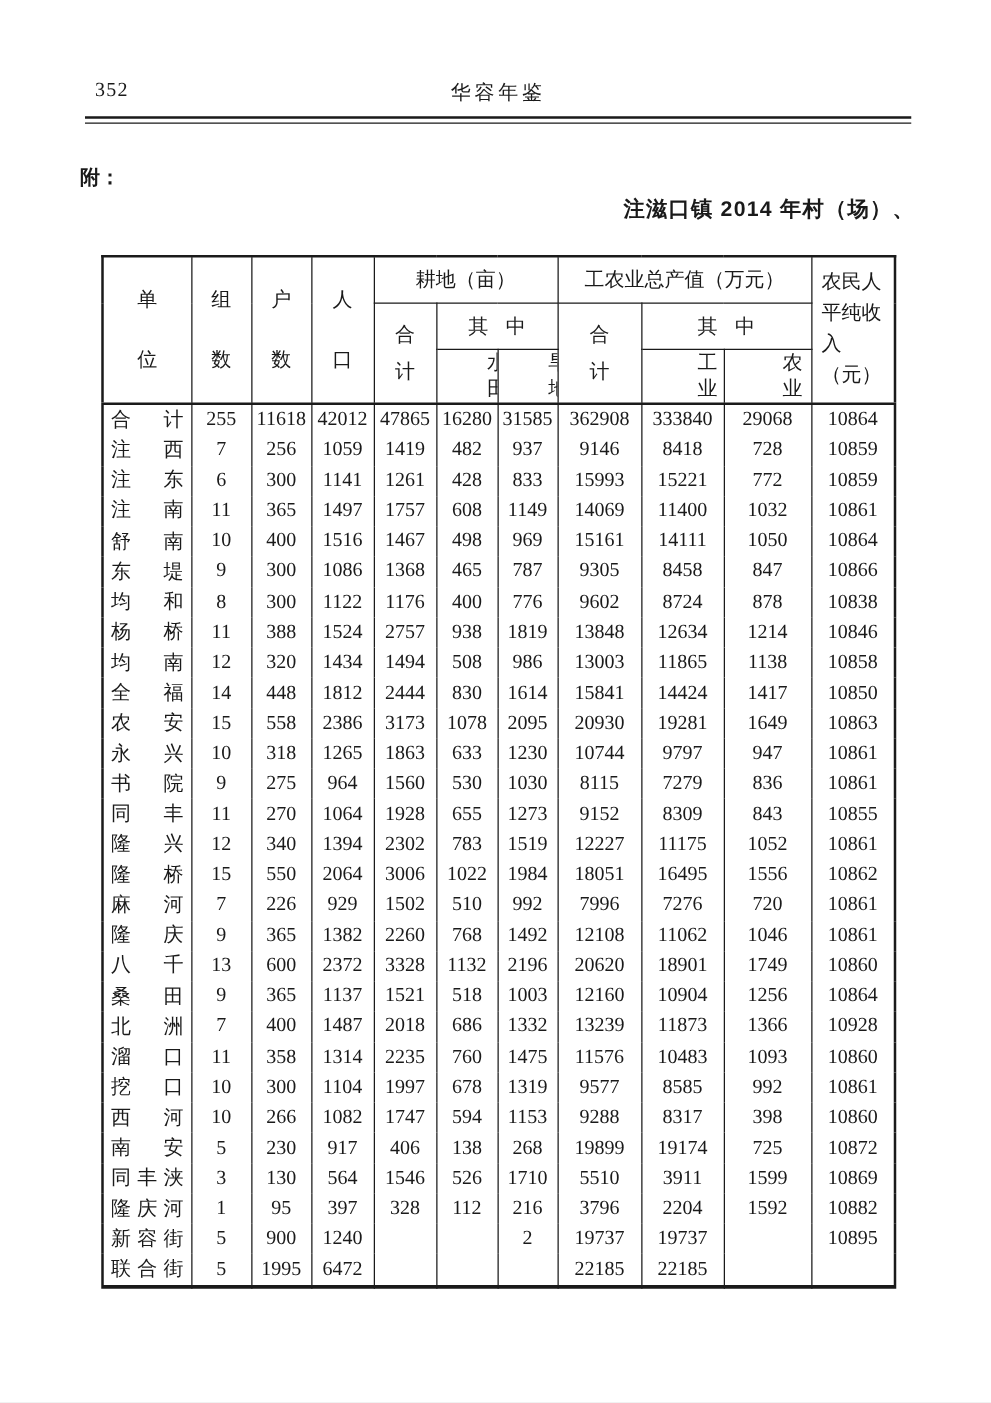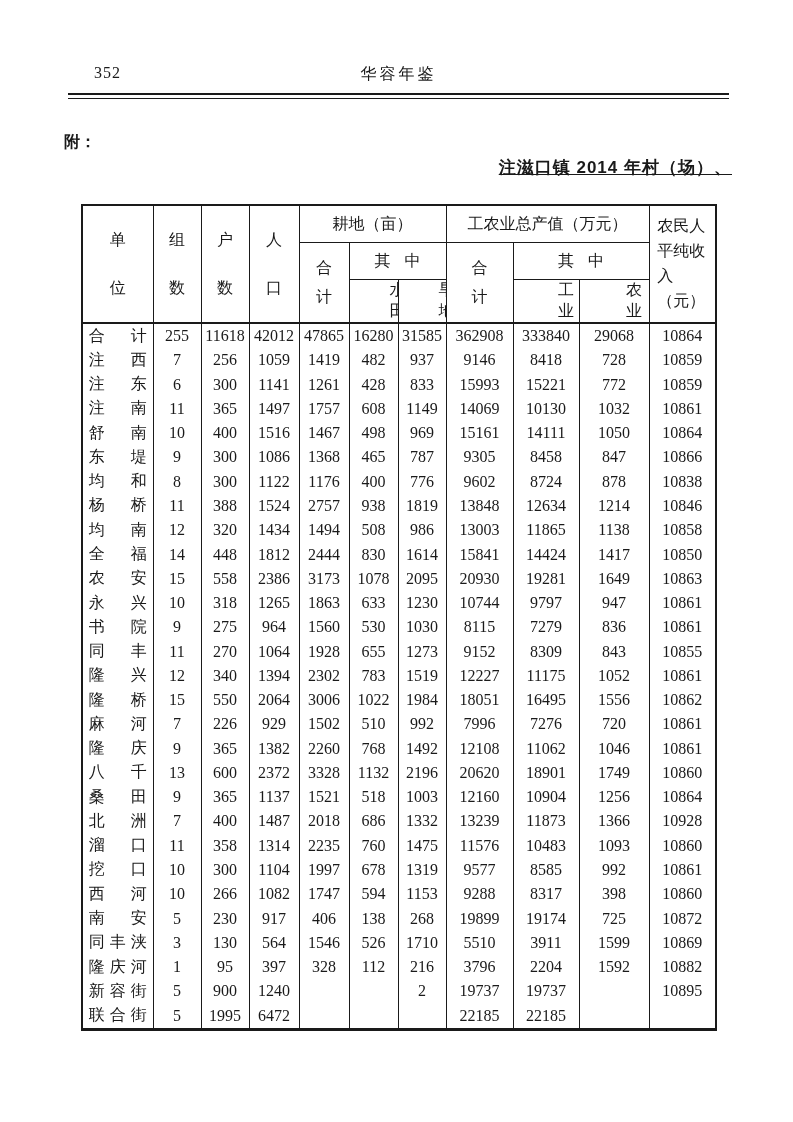--- a/index.html
+++ b/index.html
@@ -7,36 +7,35 @@
     position:relative; width:793px; height:1122px; margin:0 auto;
     background:#ffffff; color:#1a1a1a;
     font-family:"Liberation Serif","DejaVu Serif",serif;
     overflow:hidden;
   }
   
   .running-head {
     position:absolute; left:68px; right:64px; top:64px;
     height:20px; font-size:16px;
   }
-  .page-number { position:absolute; left:26px; top:0; letter-spacing:1px; }
+  .page-number { position:absolute; left:8px; top:0; letter-spacing:1px; }
   .book-title  { position:absolute; left:0; right:0; top:0; text-align:center; letter-spacing:3px;font-family:Liberation Serif, serif; }
   .head-rule {
     position:absolute; left:68px; right:64px; top:93px; height:3px;
     border-top:2px solid #1a1a1a; border-bottom:1px solid #1a1a1a;
   }
   
   .appendix-label {
     position:absolute; left:64px; top:132px; font-size:16px;
     font-family:"Liberation Sans","DejaVu Sans",sans-serif; font-weight:bold;
   }
   .table-title {
     position:absolute; right:61px; top:156px; font-size:17px;
     font-family:"Liberation Sans","DejaVu Sans",sans-serif; font-weight:bold;
     letter-spacing:1px;
-    text-decoration:underline;
   }
   
   table.grid {
     position:absolute; left:81px; top:204px;
     width:634px; border-collapse:collapse; table-layout:fixed;
     border:2px solid #1a1a1a; border-bottom:3px solid #1a1a1a;
   }
   .grid th, .grid td {
     border:1px solid #1a1a1a;
     font-weight:normal; text-align:center; vertical-align:middle;
@@ -212,21 +211,21 @@
               <span>南</span>
             </span>
           </td>
           <td>11</td>
           <td>365</td>
           <td>1497</td>
           <td>1757</td>
           <td>608</td>
           <td>1149</td>
           <td>14069</td>
-          <td>10130</td>
+          <td>11400</td>
           <td>1032</td>
           <td>10861</td>
         </tr>
         <tr>
           <td class="name-cell">
             <span class="name-wrap">
               <span>舒</span>
               <span>南</span>
             </span>
           </td>

